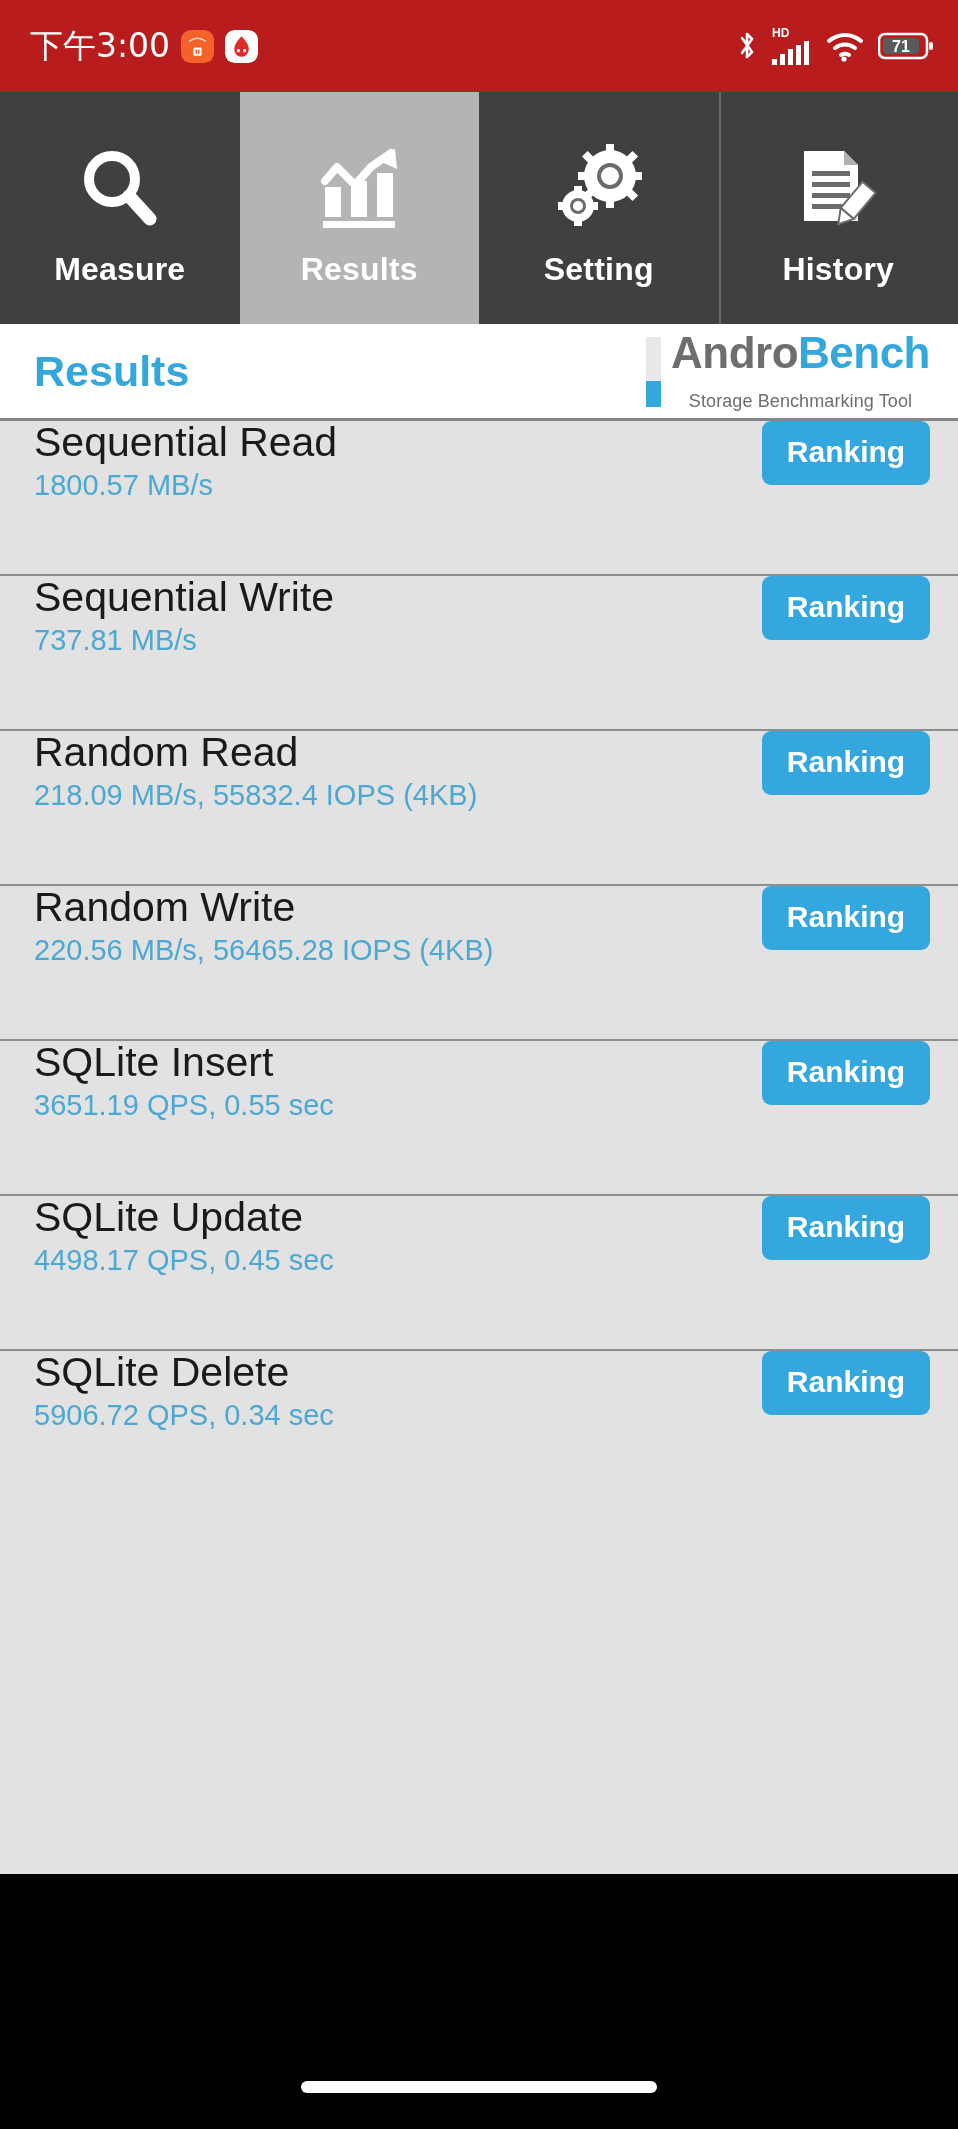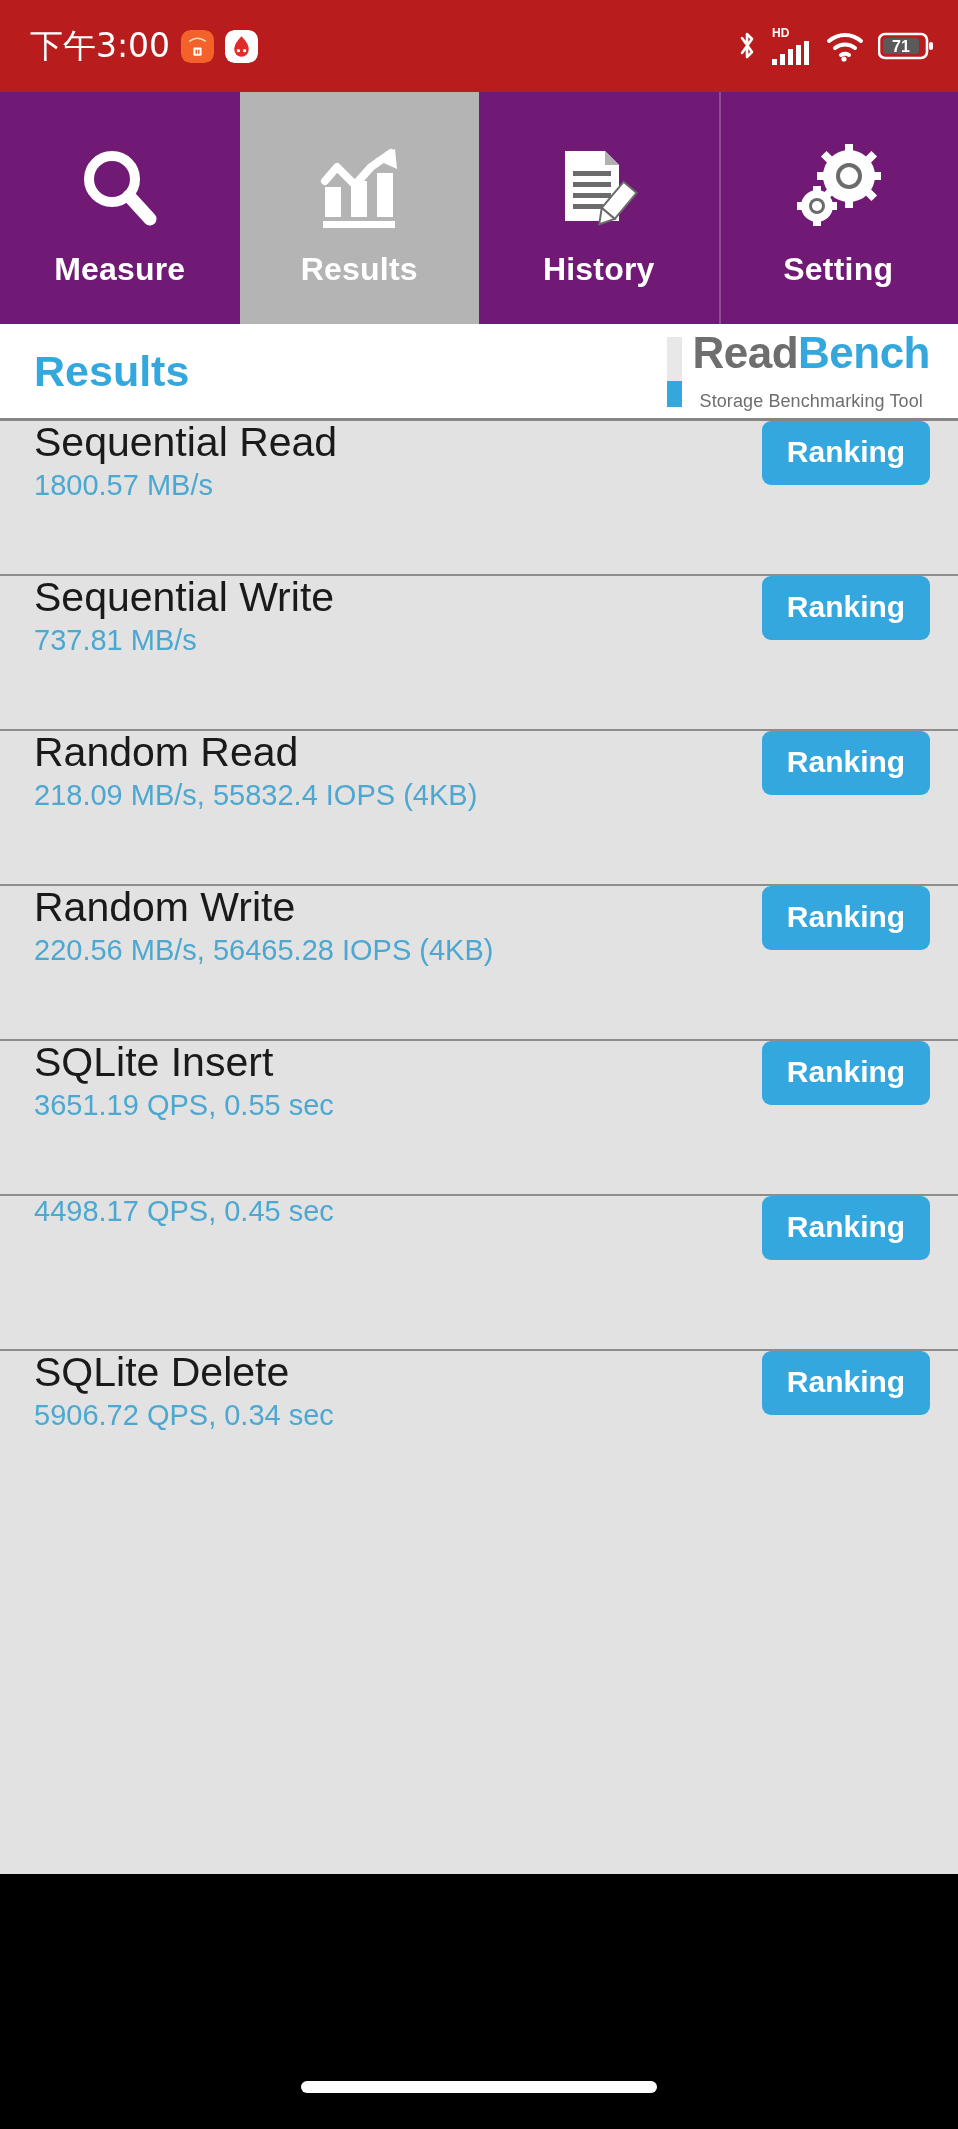--- a/index.html
+++ b/index.html
@@ -41,21 +41,21 @@
 
   
   .tabbar {
     height: 232px;
     display: flex;
     flex: 0 0 auto;
     background: #6b6b6b;
   }
   .tab {
     flex: 1 1 0;
-    background: #701a75;
+    background: #404040;
     display: flex;
     flex-direction: column;
     align-items: center;
     justify-content: center;
     padding-top: 12px;
     position: relative;
   }
   .tab.active { background: #b4b4b4; }
   .tab + .tab::before {
     content: "";
@@ -243,38 +243,20 @@
         <svg width="92" height="92" viewBox="0 0 92 92">
           <rect x="10" y="78" width="72" height="7" fill="#ffffff"></rect>
           <rect x="12" y="44" width="16" height="30" fill="#ffffff"></rect>
           <rect x="38" y="38" width="16" height="36" fill="#ffffff"></rect>
           <rect x="64" y="30" width="16" height="44" fill="#ffffff"></rect>
           <polyline points="12,38 24,24 42,42 58,24 78,10" stroke="#ffffff" stroke-width="8" fill="none" stroke-linejoin="round" stroke-linecap="round"></polyline>
           <polygon points="82,6 84,26 62,16" fill="#ffffff"></polygon>
         </svg>
       </span>
       <span class="tab-label">Results</span>
-    </div>
-
-    <div class="tab">
-      <span class="tab-icon">
-        <svg width="92" height="92" viewBox="0 0 92 92">
-          <path d="M12 8 h40 l14 14 v56 h-54 z" fill="#ffffff"></path>
-          <path d="M52 8 v14 h14 z" fill="#b1b1b1"></path>
-          <rect x="20" y="28" width="38" height="5" fill="#6b6b6b"></rect>
-          <rect x="20" y="39" width="38" height="5" fill="#6b6b6b"></rect>
-          <rect x="20" y="50" width="38" height="5" fill="#6b6b6b"></rect>
-          <rect x="20" y="61" width="30" height="5" fill="#6b6b6b"></rect>
-          <g transform="rotate(40 60 64)">
-            <rect x="52" y="38" width="17" height="34" fill="#ffffff" stroke="#6b6b6b" stroke-width="2"></rect>
-            <polygon points="52,72 69,72 60.5,86" fill="#ffffff" stroke="#6b6b6b" stroke-width="2"></polygon>
-          </g>
-        </svg>
-      </span>
-      <span class="tab-label">History</span>
     </div>
 
     <div class="tab">
       <span class="tab-icon">
         <svg width="92" height="92" viewBox="0 0 92 92">
           <g fill="#ffffff">
             <circle cx="57" cy="33" r="26"></circle>
             <g>
               <rect x="53" y="1" width="8" height="12"></rect>
               <rect x="53" y="53" width="8" height="12"></rect>
@@ -294,31 +276,49 @@
             <rect x="21" y="74" width="8" height="9"></rect>
             <rect x="5" y="59" width="9" height="8"></rect>
             <rect x="36" y="59" width="9" height="8"></rect>
           </g>
           <circle cx="25" cy="63" r="8" fill="#6b6b6b"></circle>
           <circle cx="25" cy="63" r="5" fill="#ffffff"></circle>
         </svg>
       </span>
       <span class="tab-label">Setting</span>
     </div>
+
+    <div class="tab">
+      <span class="tab-icon">
+        <svg width="92" height="92" viewBox="0 0 92 92">
+          <path d="M12 8 h40 l14 14 v56 h-54 z" fill="#ffffff"></path>
+          <path d="M52 8 v14 h14 z" fill="#b1b1b1"></path>
+          <rect x="20" y="28" width="38" height="5" fill="#6b6b6b"></rect>
+          <rect x="20" y="39" width="38" height="5" fill="#6b6b6b"></rect>
+          <rect x="20" y="50" width="38" height="5" fill="#6b6b6b"></rect>
+          <rect x="20" y="61" width="30" height="5" fill="#6b6b6b"></rect>
+          <g transform="rotate(40 60 64)">
+            <rect x="52" y="38" width="17" height="34" fill="#ffffff" stroke="#6b6b6b" stroke-width="2"></rect>
+            <polygon points="52,72 69,72 60.5,86" fill="#ffffff" stroke="#6b6b6b" stroke-width="2"></polygon>
+          </g>
+        </svg>
+      </span>
+      <span class="tab-label">History</span>
+    </div>
   </div>
 
   <div class="header">
     <span class="header-title">Results</span>
     <div class="logo">
       <div class="logo-bar">
         <div class="logo-bar-top"></div>
         <div class="logo-bar-bot"></div>
       </div>
       <div class="logo-text">
-        <div class="logo-word"><span class="logo-andro">Read</span><span class="logo-bench">Bench</span></div>
+        <div class="logo-word"><span class="logo-andro">Andro</span><span class="logo-bench">Bench</span></div>
         <div class="logo-tag">Storage Benchmarking Tool</div>
       </div>
     </div>
   </div>
 
   <div class="list">
 
     <div class="row">
       <div class="row-text">
         <span class="row-title">Sequential Read</span>
@@ -354,20 +354,21 @@
     <div class="row">
       <div class="row-text">
         <span class="row-title">SQLite Insert</span>
         <span class="row-value">3651.19 QPS, 0.55 sec</span>
       </div>
       <button class="ranking-btn">Ranking</button>
     </div>
 
     <div class="row">
       <div class="row-text">
+        <span class="row-title">SQLite Update</span>
         <span class="row-value">4498.17 QPS, 0.45 sec</span>
       </div>
       <button class="ranking-btn">Ranking</button>
     </div>
 
     <div class="row" style="border-bottom:none;">
       <div class="row-text">
         <span class="row-title">SQLite Delete</span>
         <span class="row-value">5906.72 QPS, 0.34 sec</span>
       </div>

